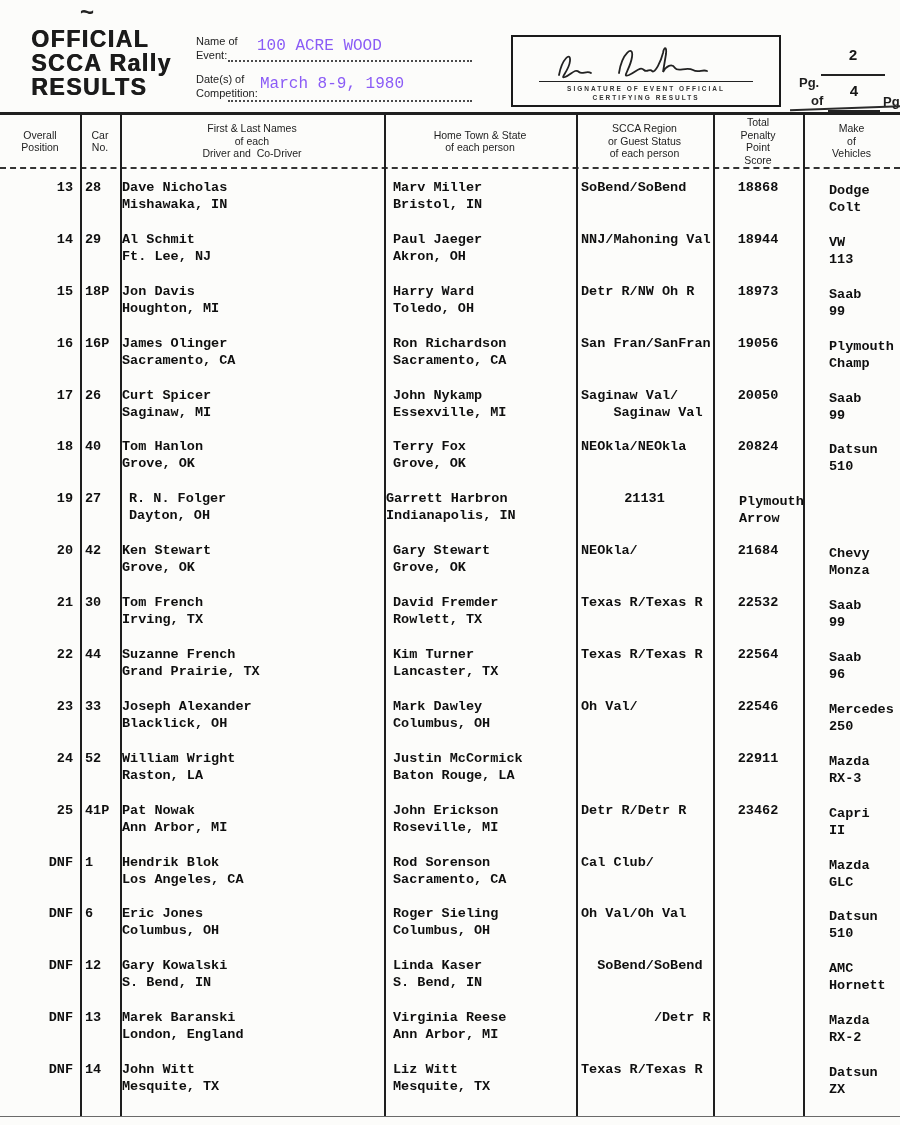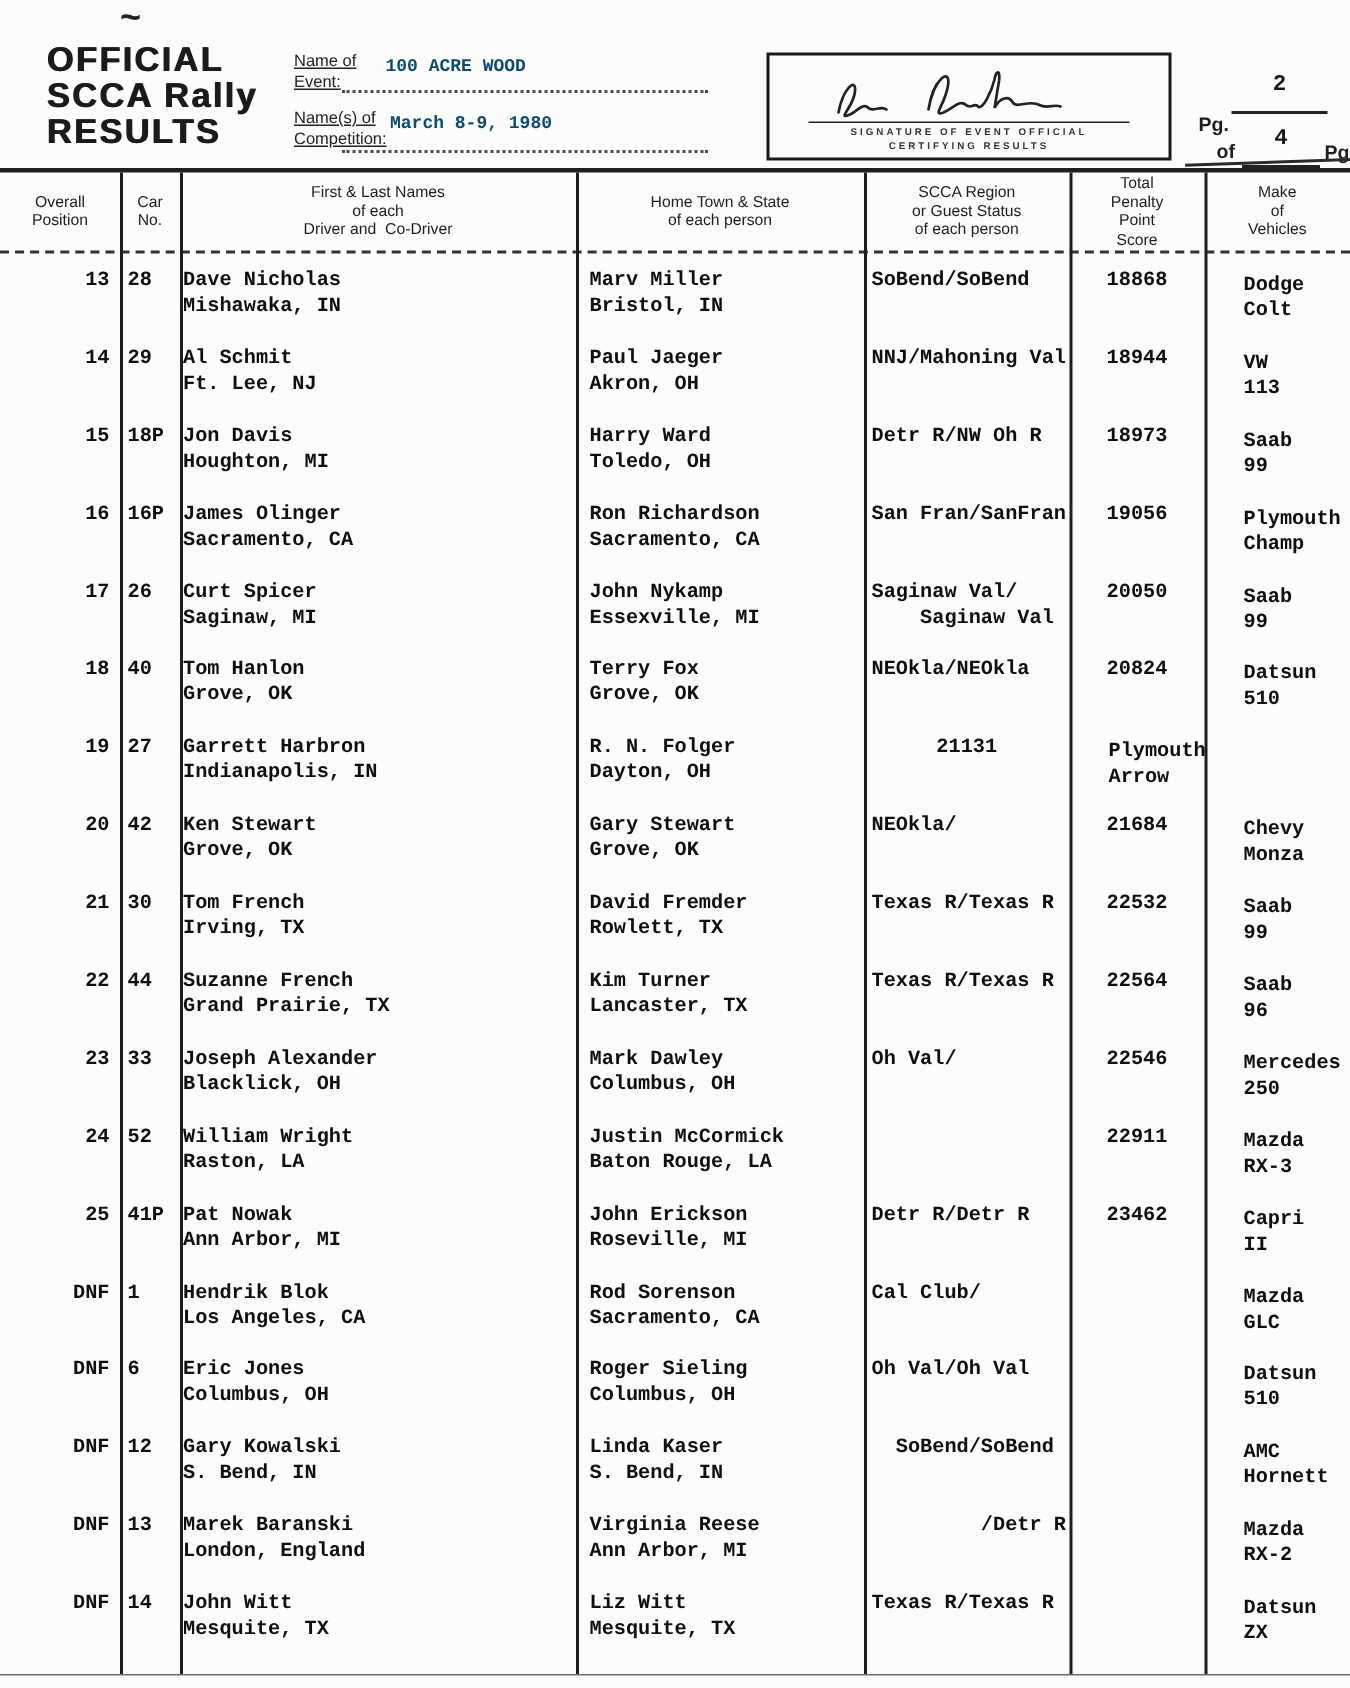--- a/index.html
+++ b/index.html
@@ -10,24 +10,24 @@
   }
   .abs { position:absolute; }
   .pre { white-space:pre; }
 
   
   .tilde { left:80px; top:-2px; font-size:24px; font-weight:700; color:#222; }
   .title {
     left:31px; top:27px; font-size:23px; font-weight:800; letter-spacing:1.5px;
     line-height:24px; color:#1b1b1b; text-shadow:0.7px 0 0 #1b1b1b;
   }
-  .field-label { font-size:11px; line-height:13.5px; color:#222;text-decoration:underline; }
+  .field-label { font-size:11px; line-height:13.5px; color:#222; }
   .field-value {
     font-family:"Liberation Mono","DejaVu Sans Mono",monospace;
-    font-weight:700; font-size:12px; color:#0c4a6e;
+    font-weight:400; font-size:16px; color:#8b5cf6;
   }
   .dotline { border-bottom:2px dotted #4a4a4a; height:16px; }
 
   .sigbox { left:511px; top:35px; width:266px; height:68px; border:2.5px solid #1a1a1a; }
   .sigline { position:absolute; left:26px; right:26px; bottom:23px; border-bottom:1.6px solid #222; }
   .sigcap {
     position:absolute; bottom:3px; left:0; right:0; text-align:center;
     font-size:6.5px; letter-spacing:2px; line-height:8.5px; font-weight:700; color:#333;
     white-space:pre;
   }
@@ -74,21 +74,21 @@
   <div class="abs tilde pre">~</div>
   <div class="abs title pre">OFFICIAL
 SCCA Rally
 RESULTS</div>
 
   <div class="abs field-label pre" style="left:196px; top:35px;">Name of
 Event:</div>
   <div class="abs dotline" style="left:228px; top:44px; width:244px;"></div>
   <div class="abs field-value pre" style="left:257px; top:37px;">100 ACRE WOOD</div>
 
-  <div class="abs field-label pre" style="left:196px; top:73px;">Name(s) of
+  <div class="abs field-label pre" style="left:196px; top:73px;">Date(s) of
 Competition:</div>
   <div class="abs dotline" style="left:228px; top:84px; width:244px;"></div>
   <div class="abs field-value pre" style="left:260px; top:75px;text-align:center;">March 8-9, 1980</div>
 
   <div class="abs sigbox">
     <svg class="sigsvg" width="212" height="46" viewBox="0 0 212 46">
       <g fill="none" stroke="#222" stroke-width="1.8" stroke-linecap="round">
         <path d="M24 36 C27 20 36 12 35 22 C34 32 24 40 30 38 C36 36 40 29 44 33 C47 36 52 31 56 34"></path>
         <path d="M84 34 C87 14 99 5 97 18 C95 31 86 39 94 36 C101 33 105 27 109 31 C112 34 115 29 117 32 C120 35 126 22 128 14 C129 8 132 7 131 15 L128 33 C131 27 137 24 140 29 C143 34 151 27 158 31 C163 34 168 30 172 32"></path>
       </g>
@@ -202,24 +202,24 @@
           <div class="cell col-town">Terry Fox
 Grove, OK</div>
           <div class="cell col-region">NEOkla/NEOkla</div>
           <div class="cell col-score">20824</div>
           <div class="cell col-make">Datsun
 510</div>
         </div>
         <div class="trow">
           <div class="cell col-pos">19</div>
           <div class="cell col-car">27</div>
+          <div class="cell col-town">R. N. Folger
+Dayton, OH</div>
           <div class="cell col-crew">Garrett Harbron
 Indianapolis, IN</div>
-          <div class="cell col-town">R. N. Folger
-Dayton, OH</div>
           <div class="cell col-score">21131</div>
           <div class="cell col-make">Plymouth
 Arrow</div>
         </div>
         <div class="trow">
           <div class="cell col-pos">20</div>
           <div class="cell col-car">42</div>
           <div class="cell col-crew">Ken Stewart
 Grove, OK</div>
           <div class="cell col-town">Gary Stewart

